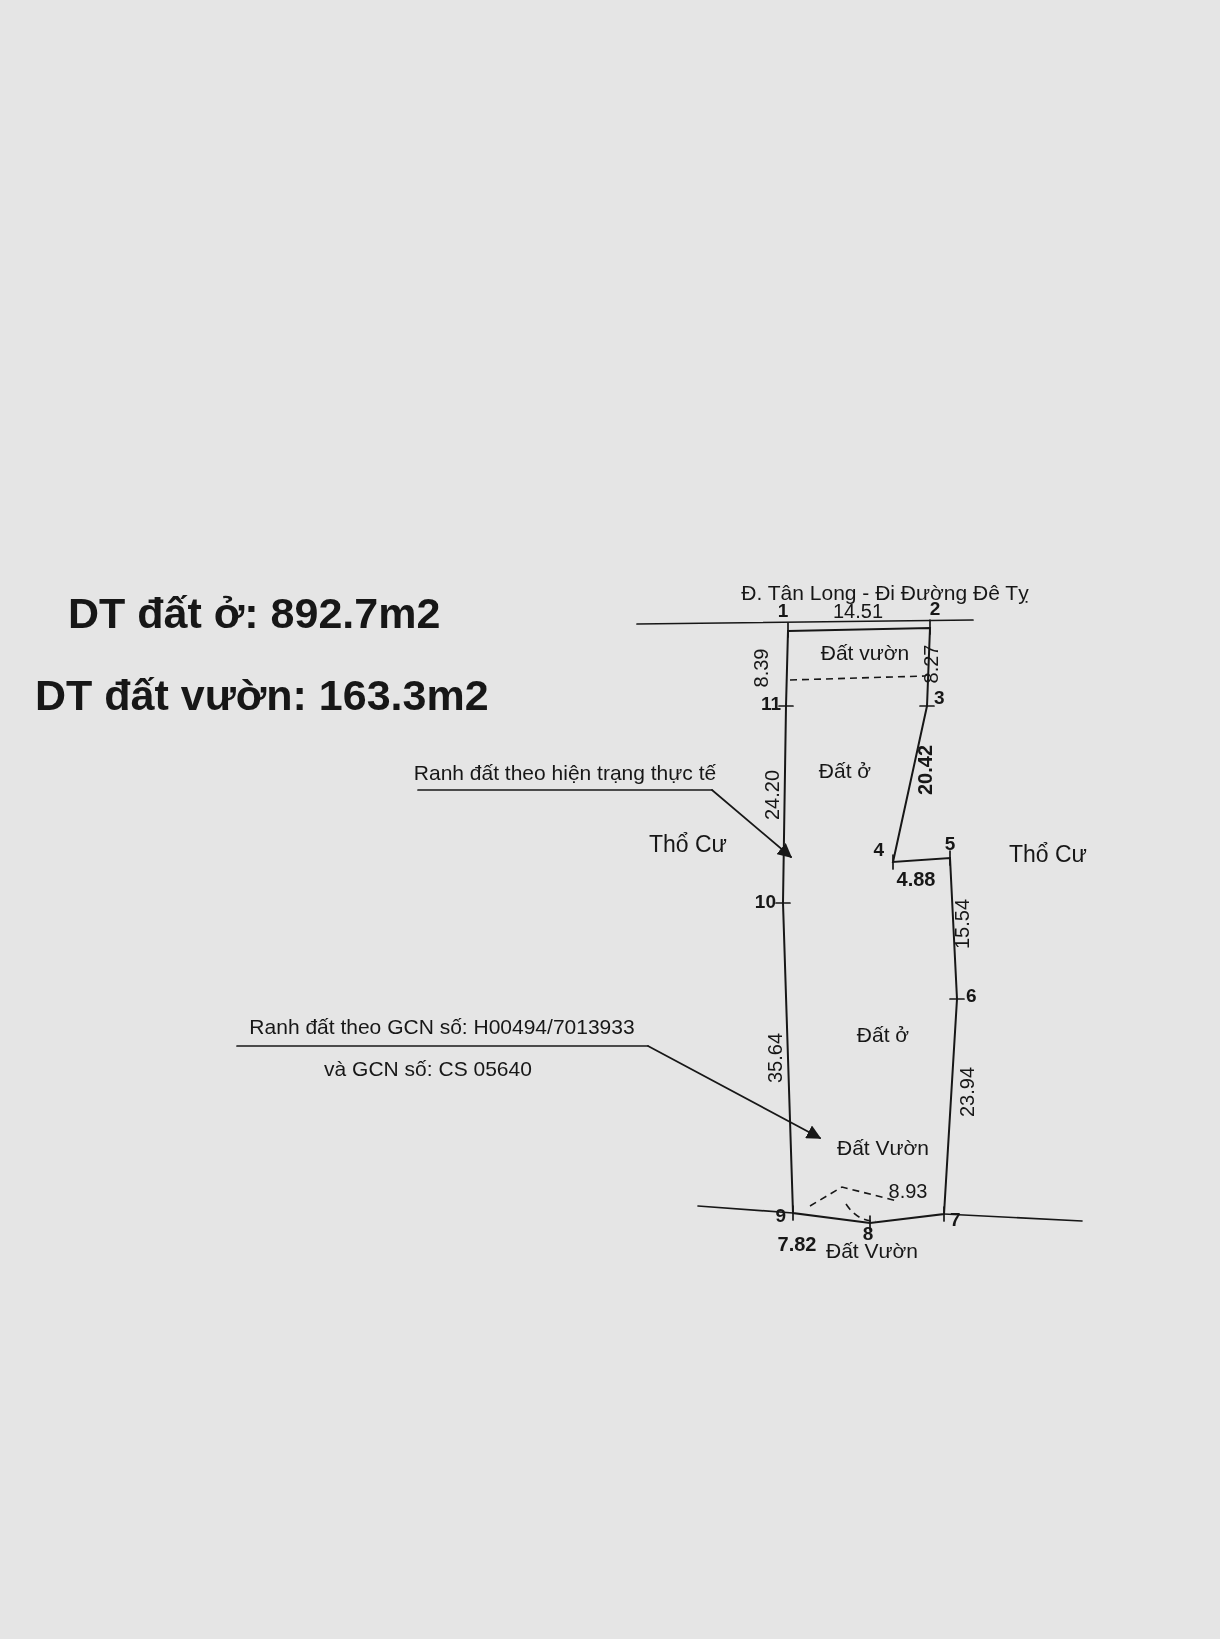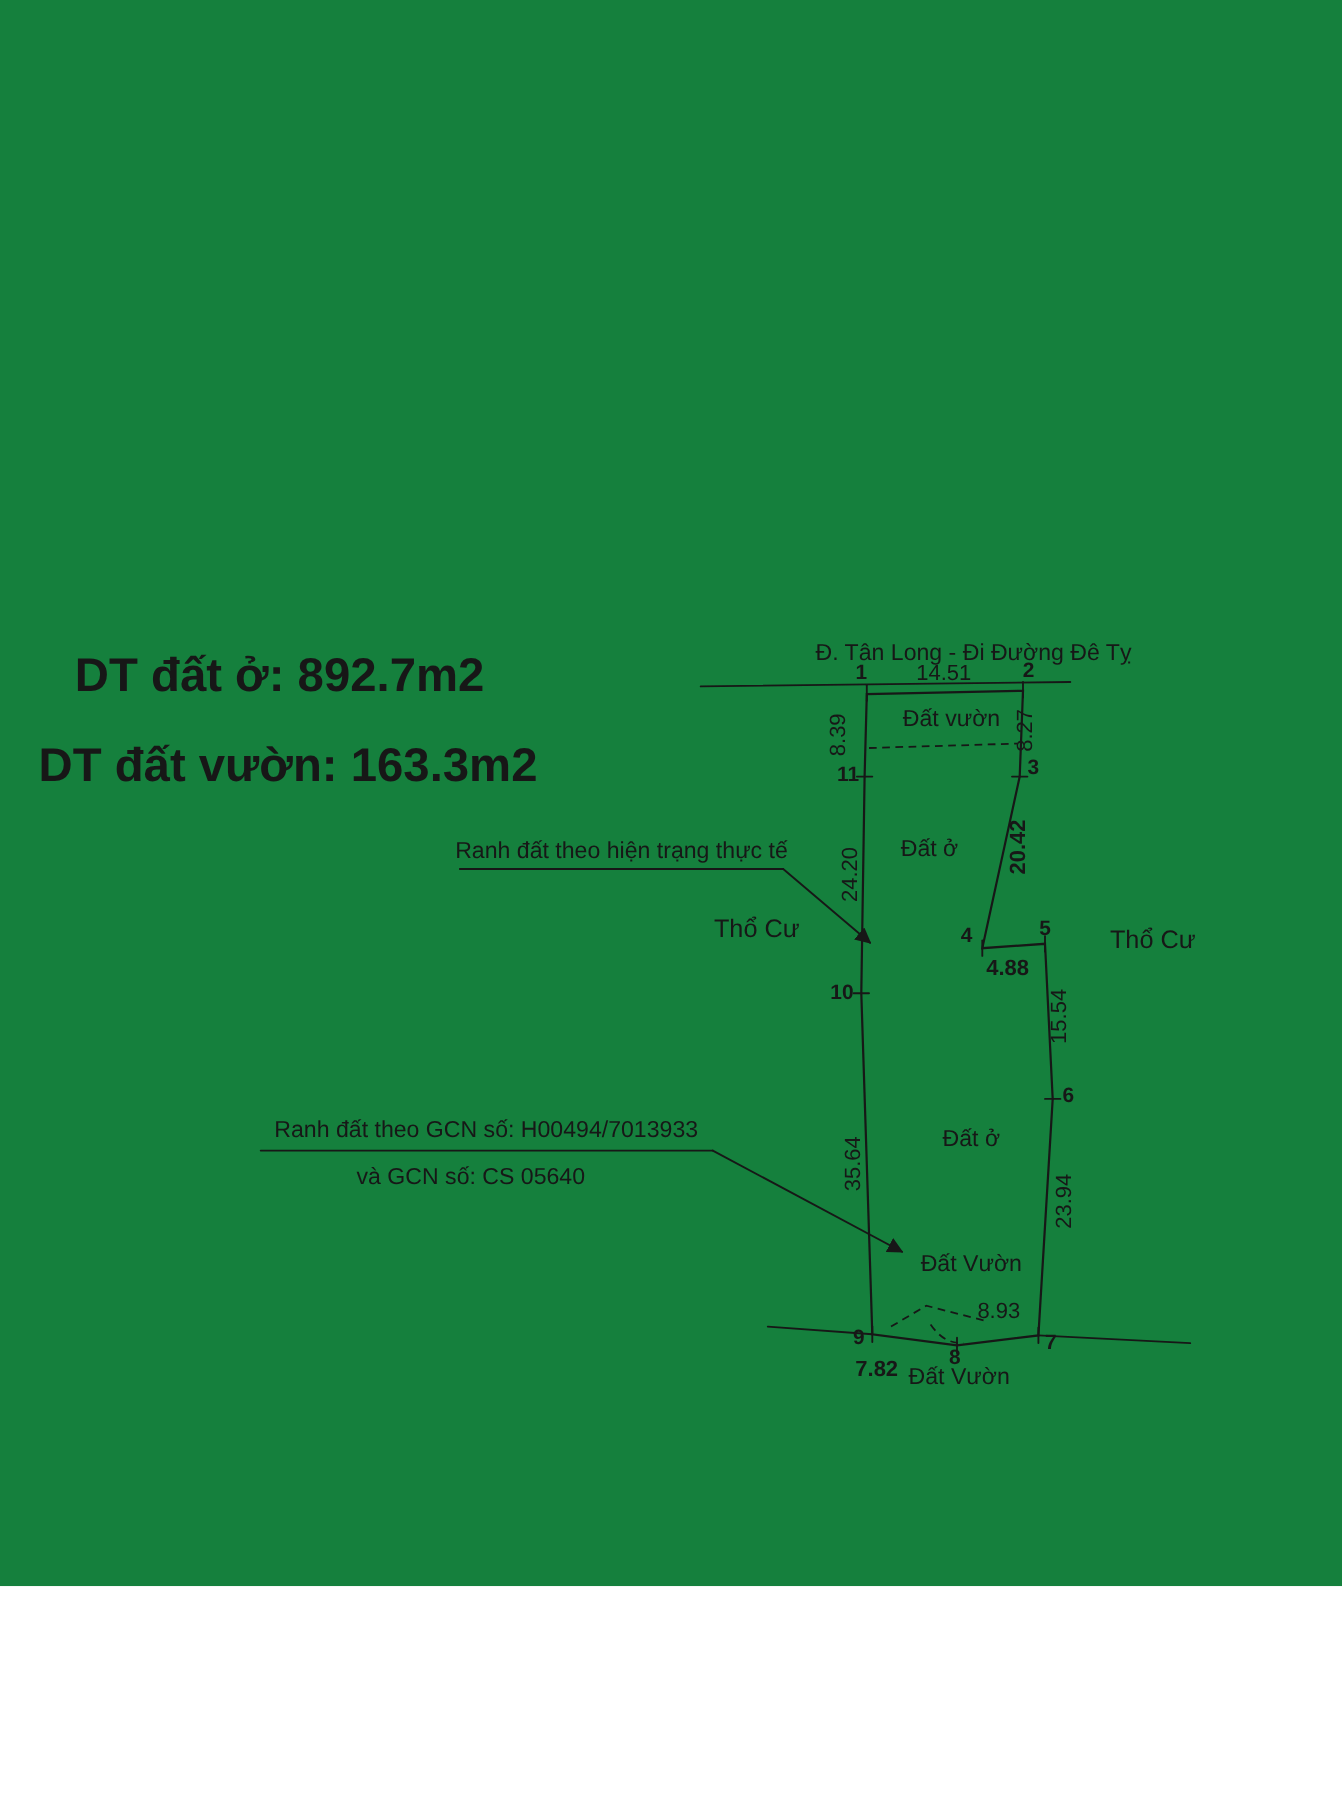--- a/index.html
+++ b/index.html
@@ -1,19 +1,19 @@
 <!DOCTYPE html>
 <html><head>
 <meta charset="utf-8">
 <style>
   html,body{margin:0;padding:0;background:#ffffff;}
   .page{
     position:relative;
-    width:1220px;height:1442px;
-    background:#15803d;
+    width:1220px;height:1639px;
+    background:#e5e5e5;
     font-family:"Liberation Sans","DejaVu Sans",sans-serif;
     overflow:hidden;
   }
   svg{position:absolute;left:0;top:0;}
   text{fill:#171717;}
   .t-title{font:bold 43px "Liberation Sans","DejaVu Sans",sans-serif;}
   .t-road{font:21px "Liberation Sans","DejaVu Sans",sans-serif;}
   .t-zone{font:21px "Liberation Sans","DejaVu Sans",sans-serif;}
   .t-tho{font:23px "Liberation Sans","DejaVu Sans",sans-serif;}
   .t-ann{font:21px "Liberation Sans","DejaVu Sans",sans-serif;}

